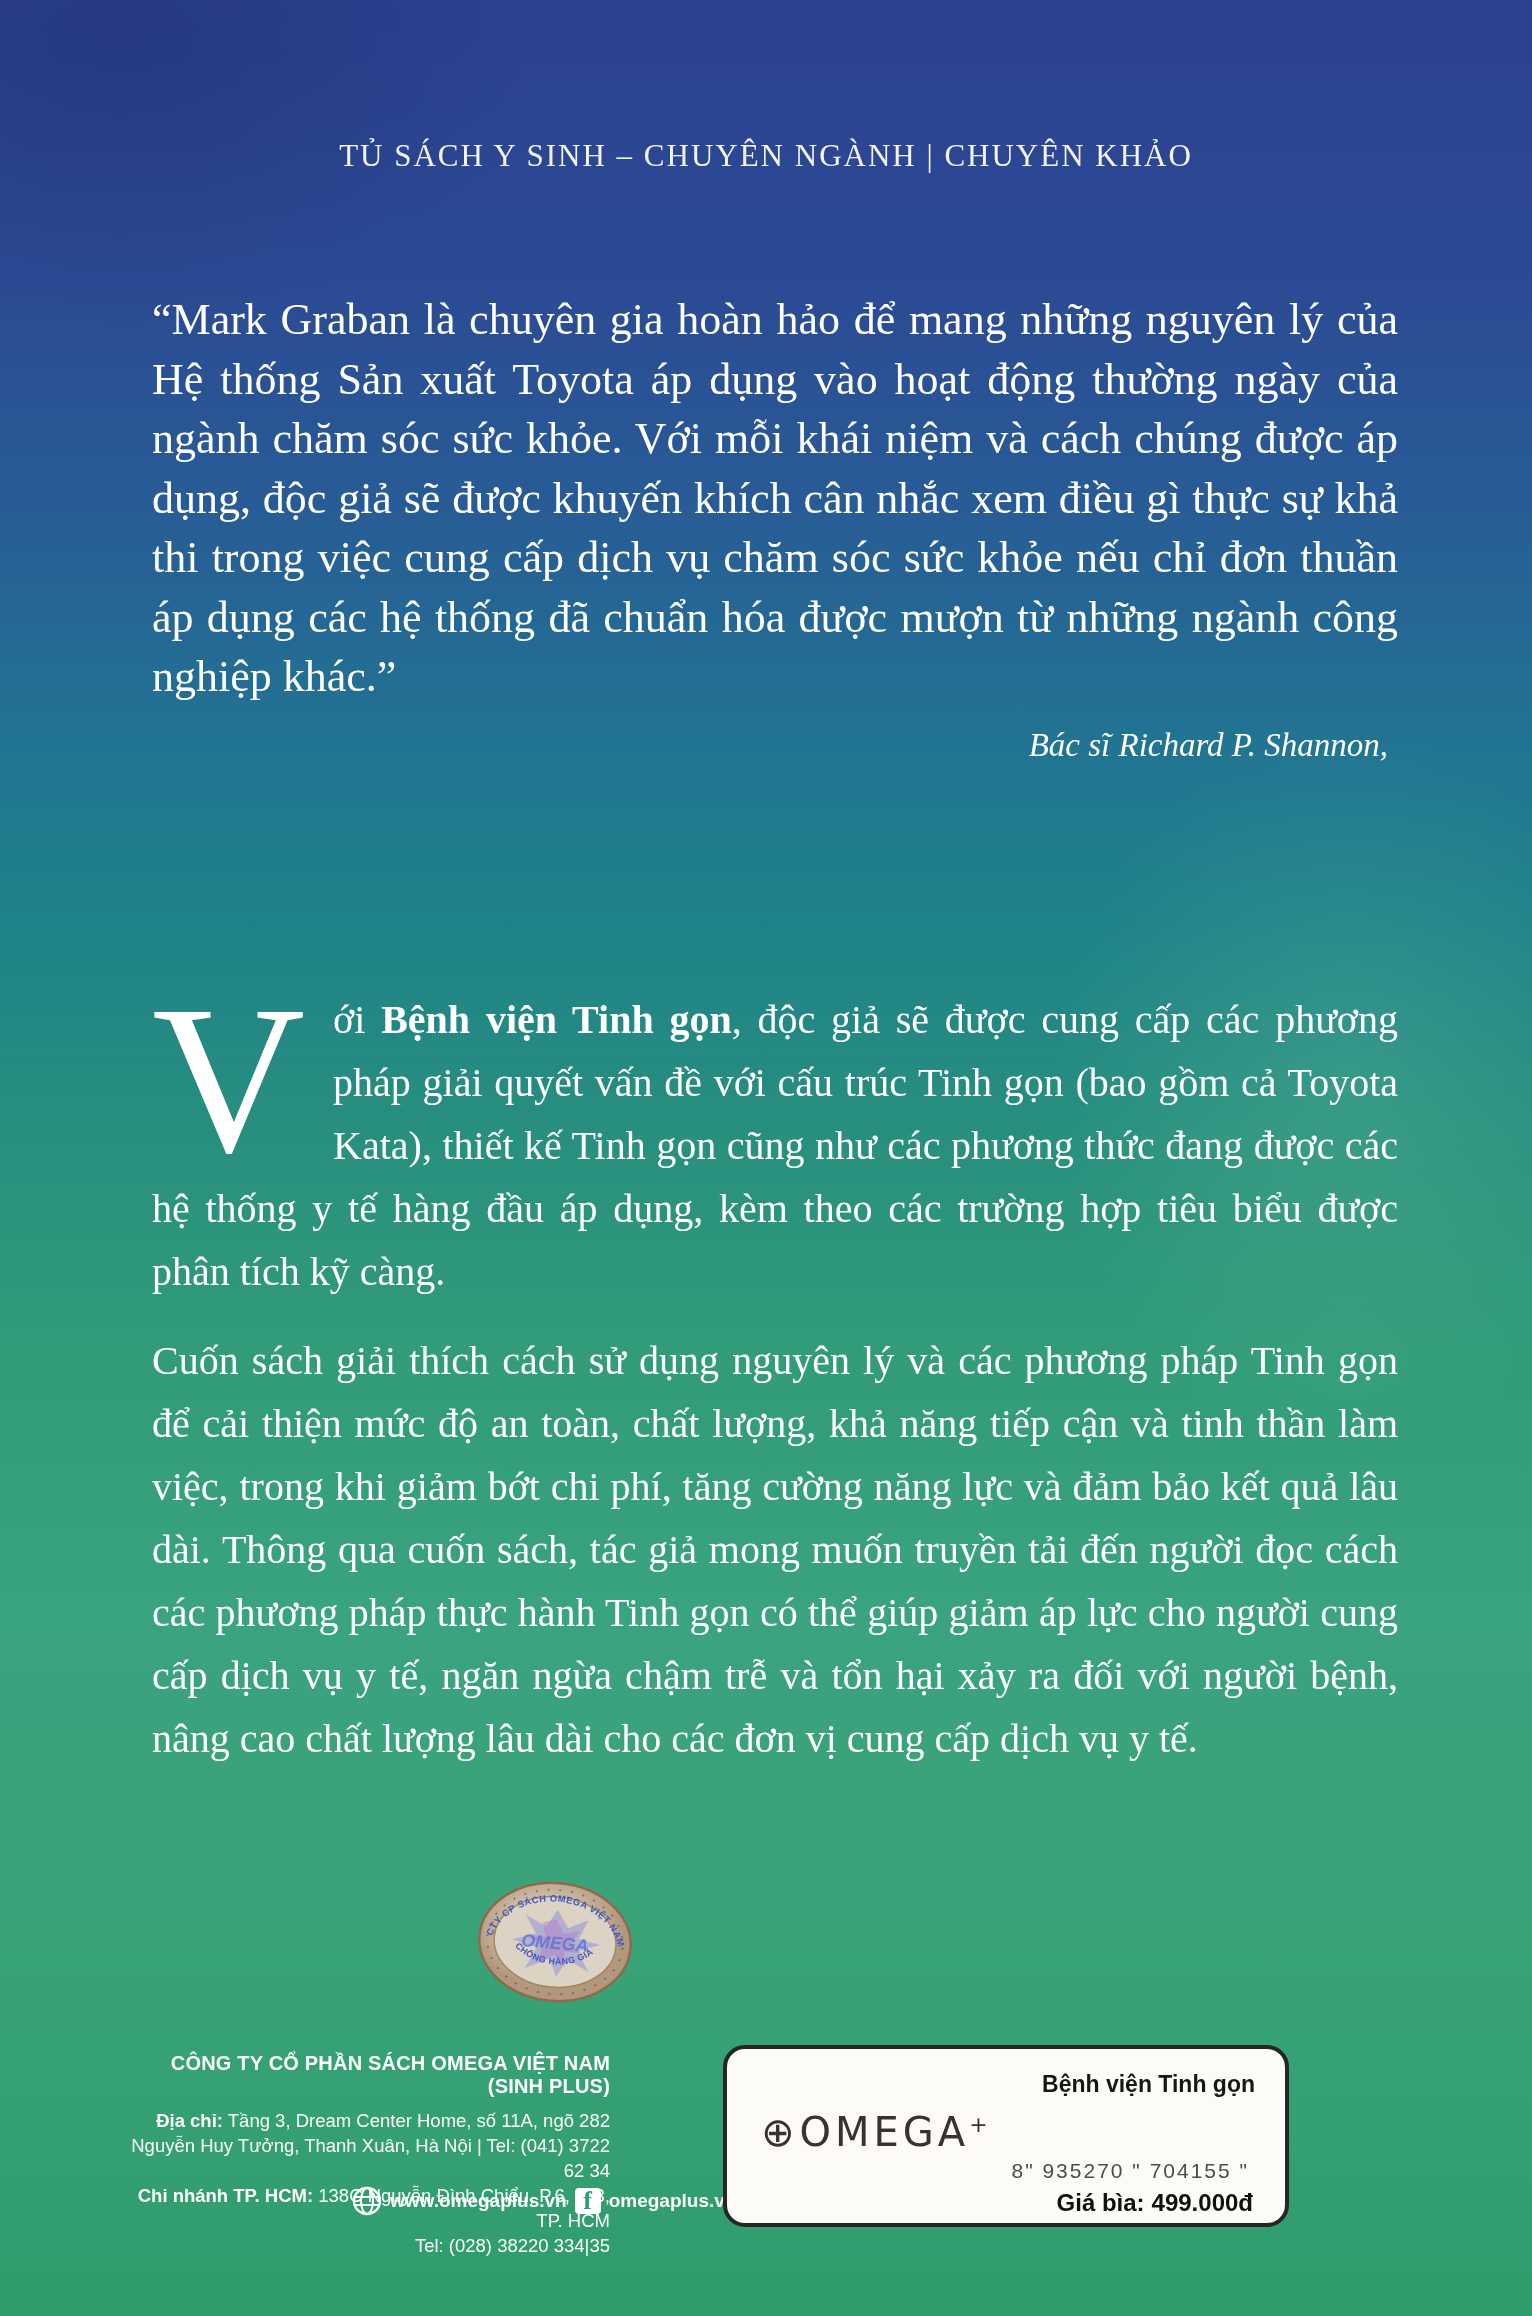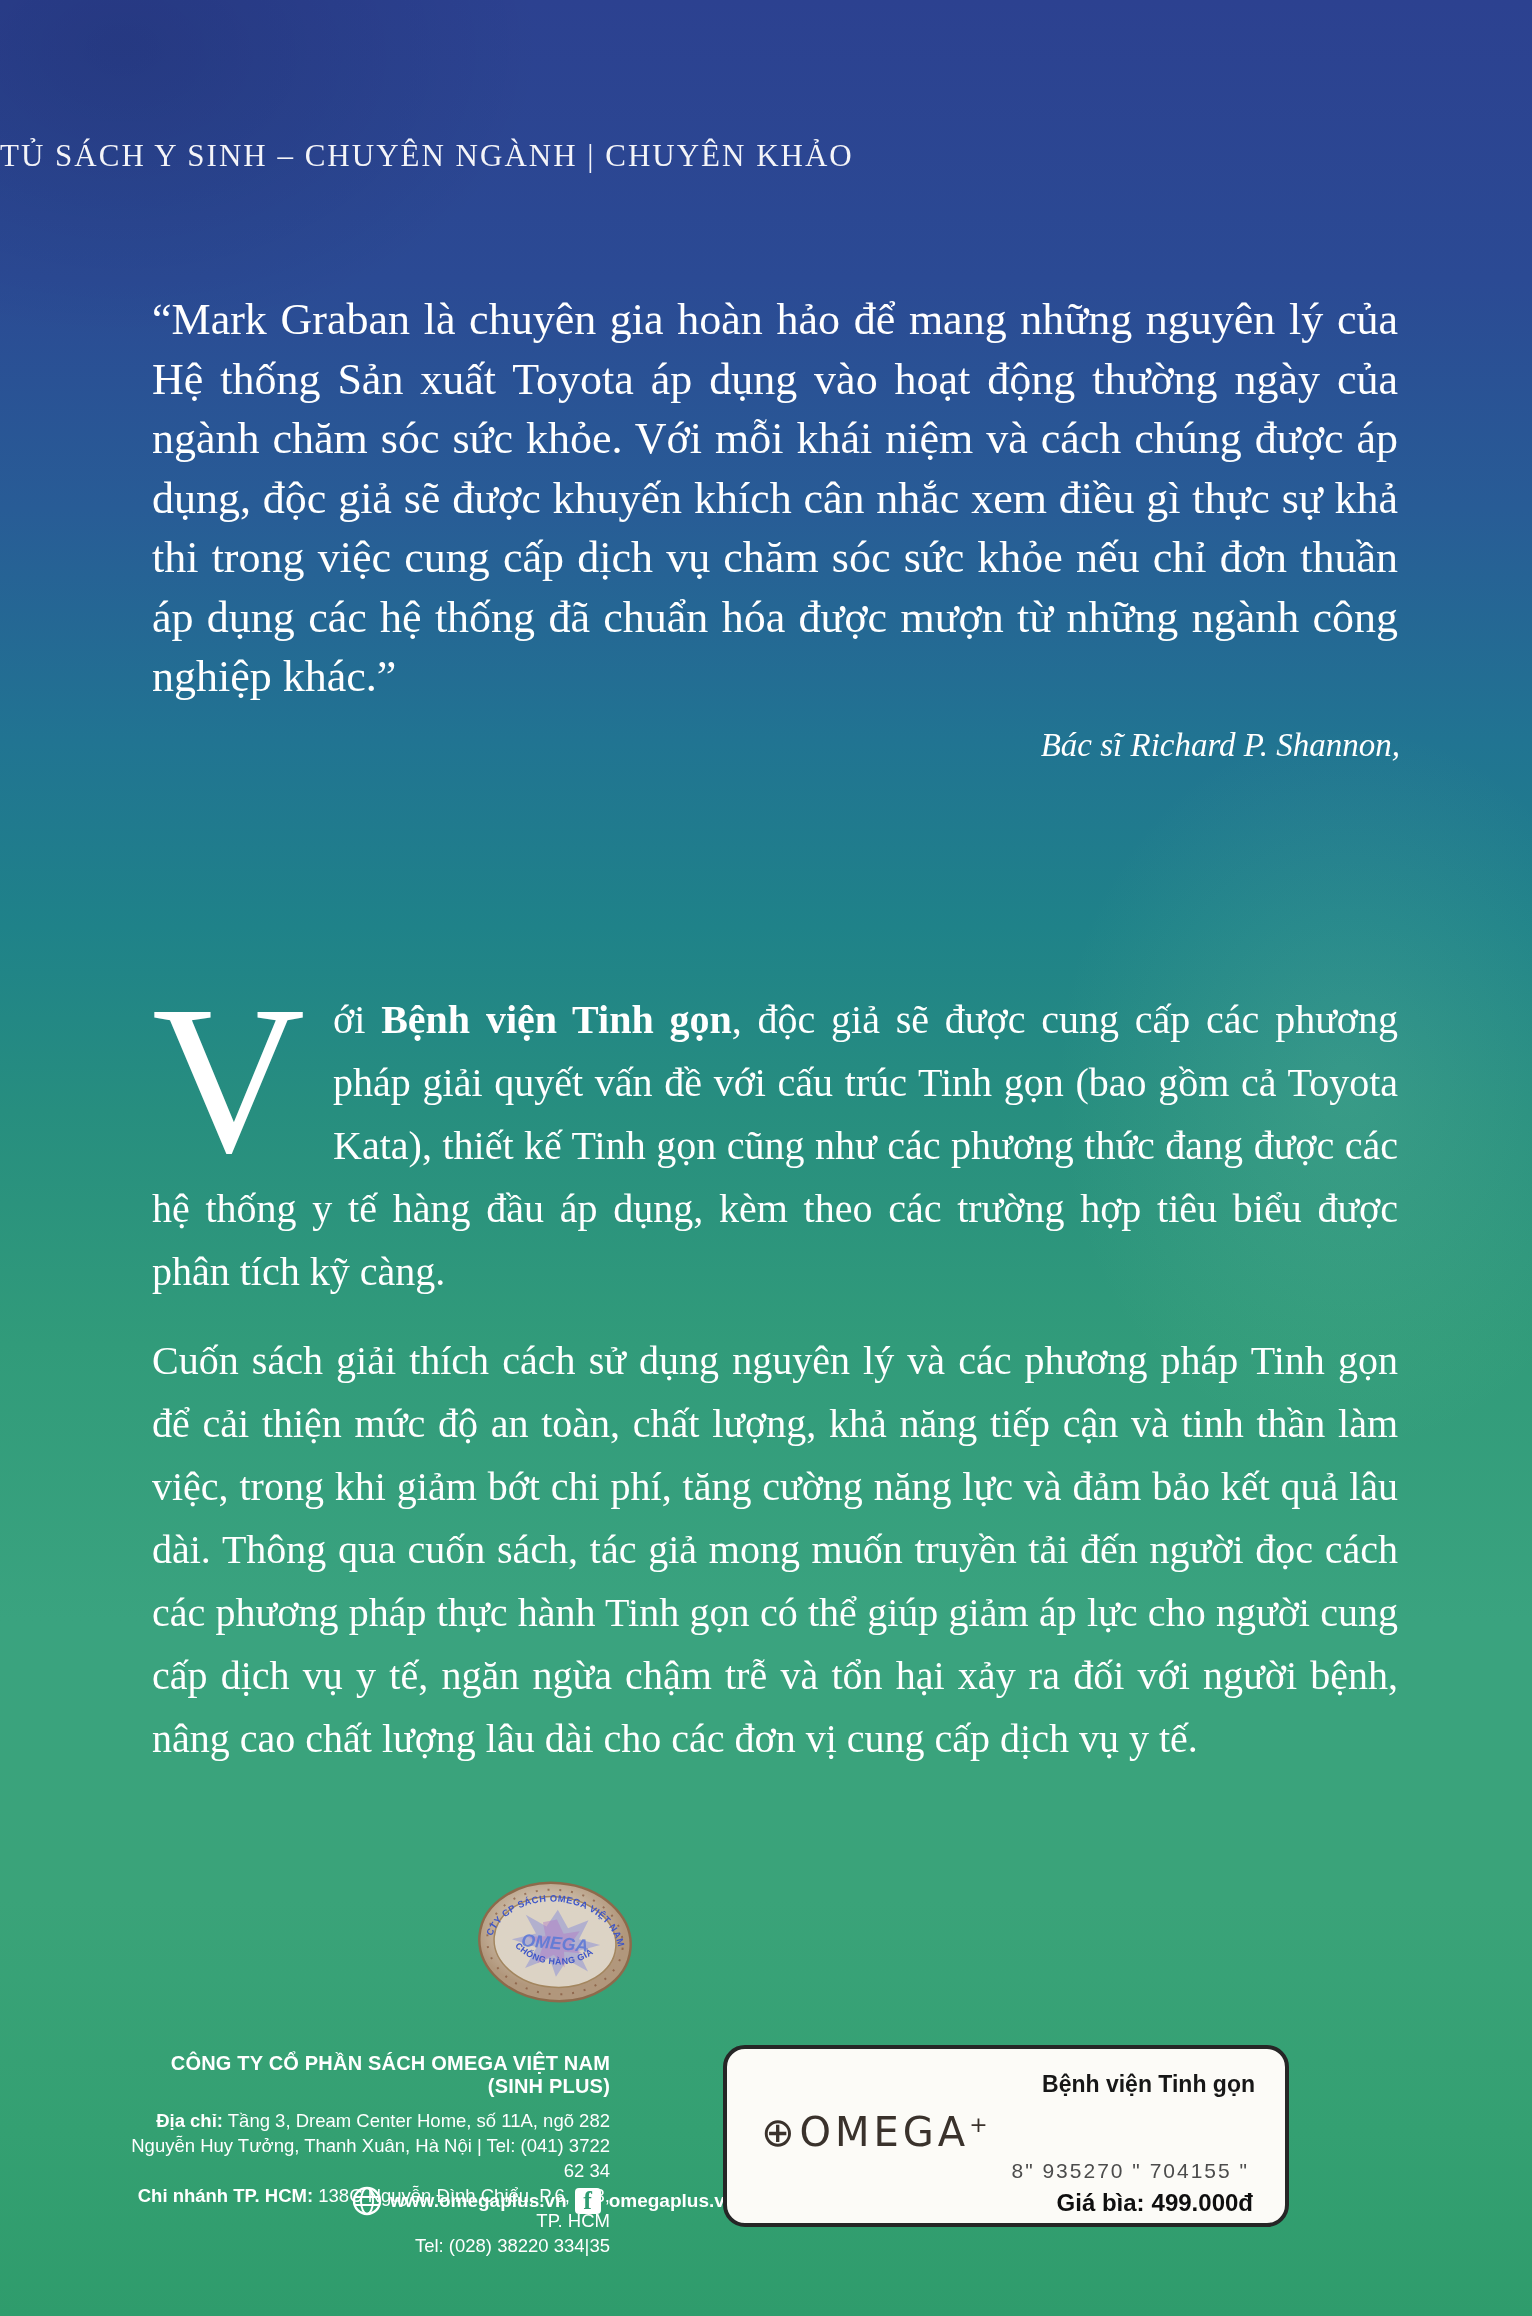--- a/index.html
+++ b/index.html
@@ -11,29 +11,29 @@
       #2c4190 0%, #2b4a94 12%, #285c96 22%, #217492 32%, #1f8289 40%,
       #278e7f 48%, #319b7a 58%, #3aa37f 70%, #3aa379 82%, #34a072 92%, #2f9c6c 100%);
   }
   .page::before {
     content:""; position:absolute; inset:0; pointer-events:none;
     background:
       radial-gradient(ellipse 420px 520px at 88% 47%, rgba(150,225,175,.16), rgba(0,0,0,0) 70%),
       radial-gradient(ellipse 600px 420px at 8% 2%, rgba(0,0,40,.14), rgba(0,0,0,0) 70%);
   }
   .series-title {
-    position:absolute; top:138px; left:0; width:100%; text-align:left;
+    position:absolute; top:138px; left:0; width:100%; text-align:center;
     font-size:31px; letter-spacing:2px; color:#f4f4f8;
   }
   .quote {
     position:absolute; top:290px; left:152px; width:1246px;
     font-size:44px; line-height:59.5px; text-align:justify;
   }
   .attribution {
-    position:absolute; top:720px; right:132px; text-align:right;
+    position:absolute; top:720px; right:144px; text-align:right;
     font-style:italic; font-size:33px; line-height:50px;
   }
   .body-text {
     position:absolute; top:988px; left:152px; width:1246px;
     font-size:40px; line-height:63px; text-align:justify;
   }
   .body-text p { margin:0; }
   .dropcap { float:left; font-size:212px; line-height:160px; padding:12px 28px 0 0; }
   .para2 { margin-top:26px !important; }
 

